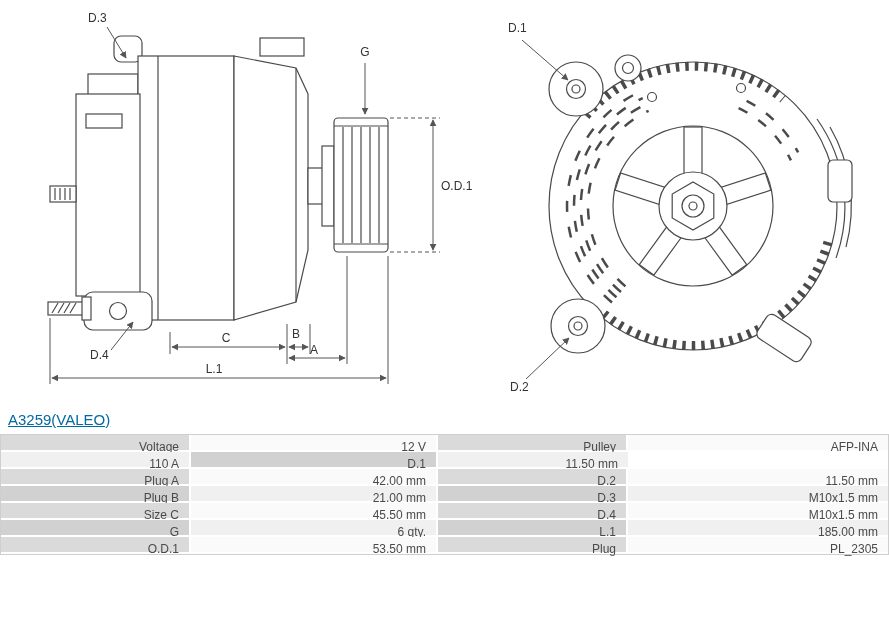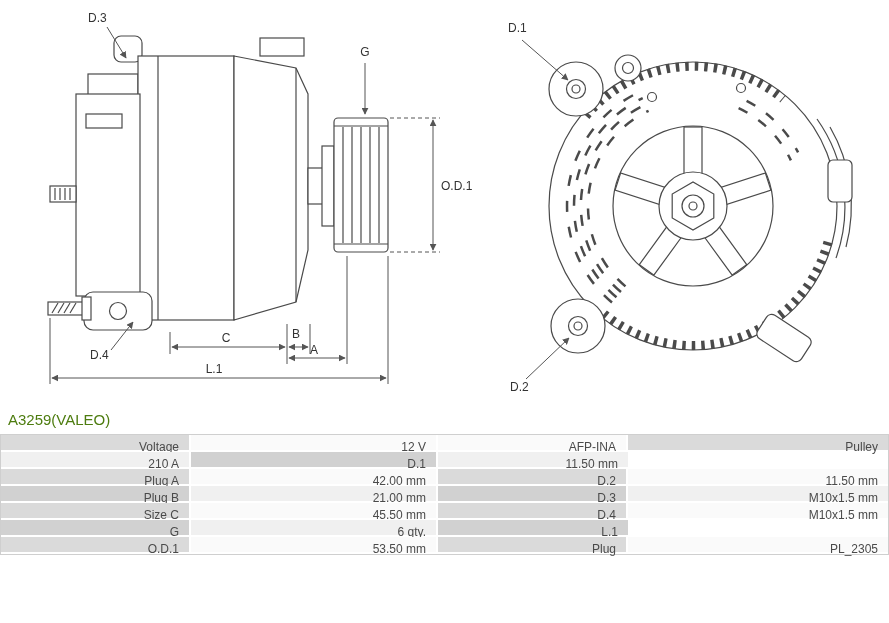--- a/index.html
+++ b/index.html
@@ -1,19 +1,19 @@
 <!DOCTYPE html>
 <html><head>
 <meta charset="utf-8">
 <style>
   html,body{margin:0;padding:0;background:#fff;}
   body{width:889px;height:623px;font-family:"Liberation Sans",sans-serif;overflow:hidden;}
   .drawing-wrap{width:889px;height:404px;background:#fff;}
   svg{display:block;}
-  .part-number{padding:7px 0 5px 8px;font-size:15px;color:#4d7c0f;cursor:pointer;height:18px;}
+  .part-number{padding:7px 0 5px 8px;font-size:15px;color:#0369a1;cursor:pointer;height:18px;text-decoration:underline;}
   .spec-table{width:889px;border:1px solid #cfcfcf;box-sizing:border-box;}
   .spec-row{display:grid;grid-template-columns:190px 247px 190px 1fr;}
   .cell{height:17px;line-height:25px;box-sizing:border-box;font-size:12px;color:#4a4a4a;
         text-align:right;padding-right:10px;border-right:2px solid #fff;border-bottom:2px solid #fff;}
   .cell:last-child{border-right:none;}
   .spec-row:nth-child(odd) .label{background:#dadada;}
   .spec-row:nth-child(odd) .value{background:#fafafa;}
   .spec-row:nth-child(even) .label{background:#d1d1d1;}
   .spec-row:nth-child(even) .value{background:#f0f0f0;}
   .dim-label{font-size:12px;fill:#333;}
@@ -140,25 +140,25 @@
   </g>
 </svg>
 </div>
 
 <div class="part-number">A3259(VALEO)</div>
 
 <div class="spec-table">
   <div class="spec-row">
     <div class="cell label">Voltage</div>
     <div class="cell value">12 V</div>
+    <div class="cell label">Pulley</div>
     <div class="cell value">AFP-INA</div>
-    <div class="cell label">Pulley</div>
   </div>
   <div class="spec-row">
-    <div class="cell value">210 A</div>
+    <div class="cell value">110 A</div>
     <div class="cell label">D.1</div>
     <div class="cell value">11.50 mm</div>
   </div>
   <div class="spec-row">
     <div class="cell label">Plug A</div>
     <div class="cell value">42.00 mm</div>
     <div class="cell label">D.2</div>
     <div class="cell value">11.50 mm</div>
   </div>
   <div class="spec-row">
@@ -170,20 +170,21 @@
   <div class="spec-row">
     <div class="cell label">Size C</div>
     <div class="cell value">45.50 mm</div>
     <div class="cell label">D.4</div>
     <div class="cell value">M10x1.5 mm</div>
   </div>
   <div class="spec-row">
     <div class="cell label">G</div>
     <div class="cell value">6 qty.</div>
     <div class="cell label">L.1</div>
+    <div class="cell value">185.00 mm</div>
   </div>
   <div class="spec-row">
     <div class="cell label">O.D.1</div>
     <div class="cell value">53.50 mm</div>
     <div class="cell label">Plug</div>
     <div class="cell value">PL_2305</div>
   </div>
 </div>
 
 </body></html>

